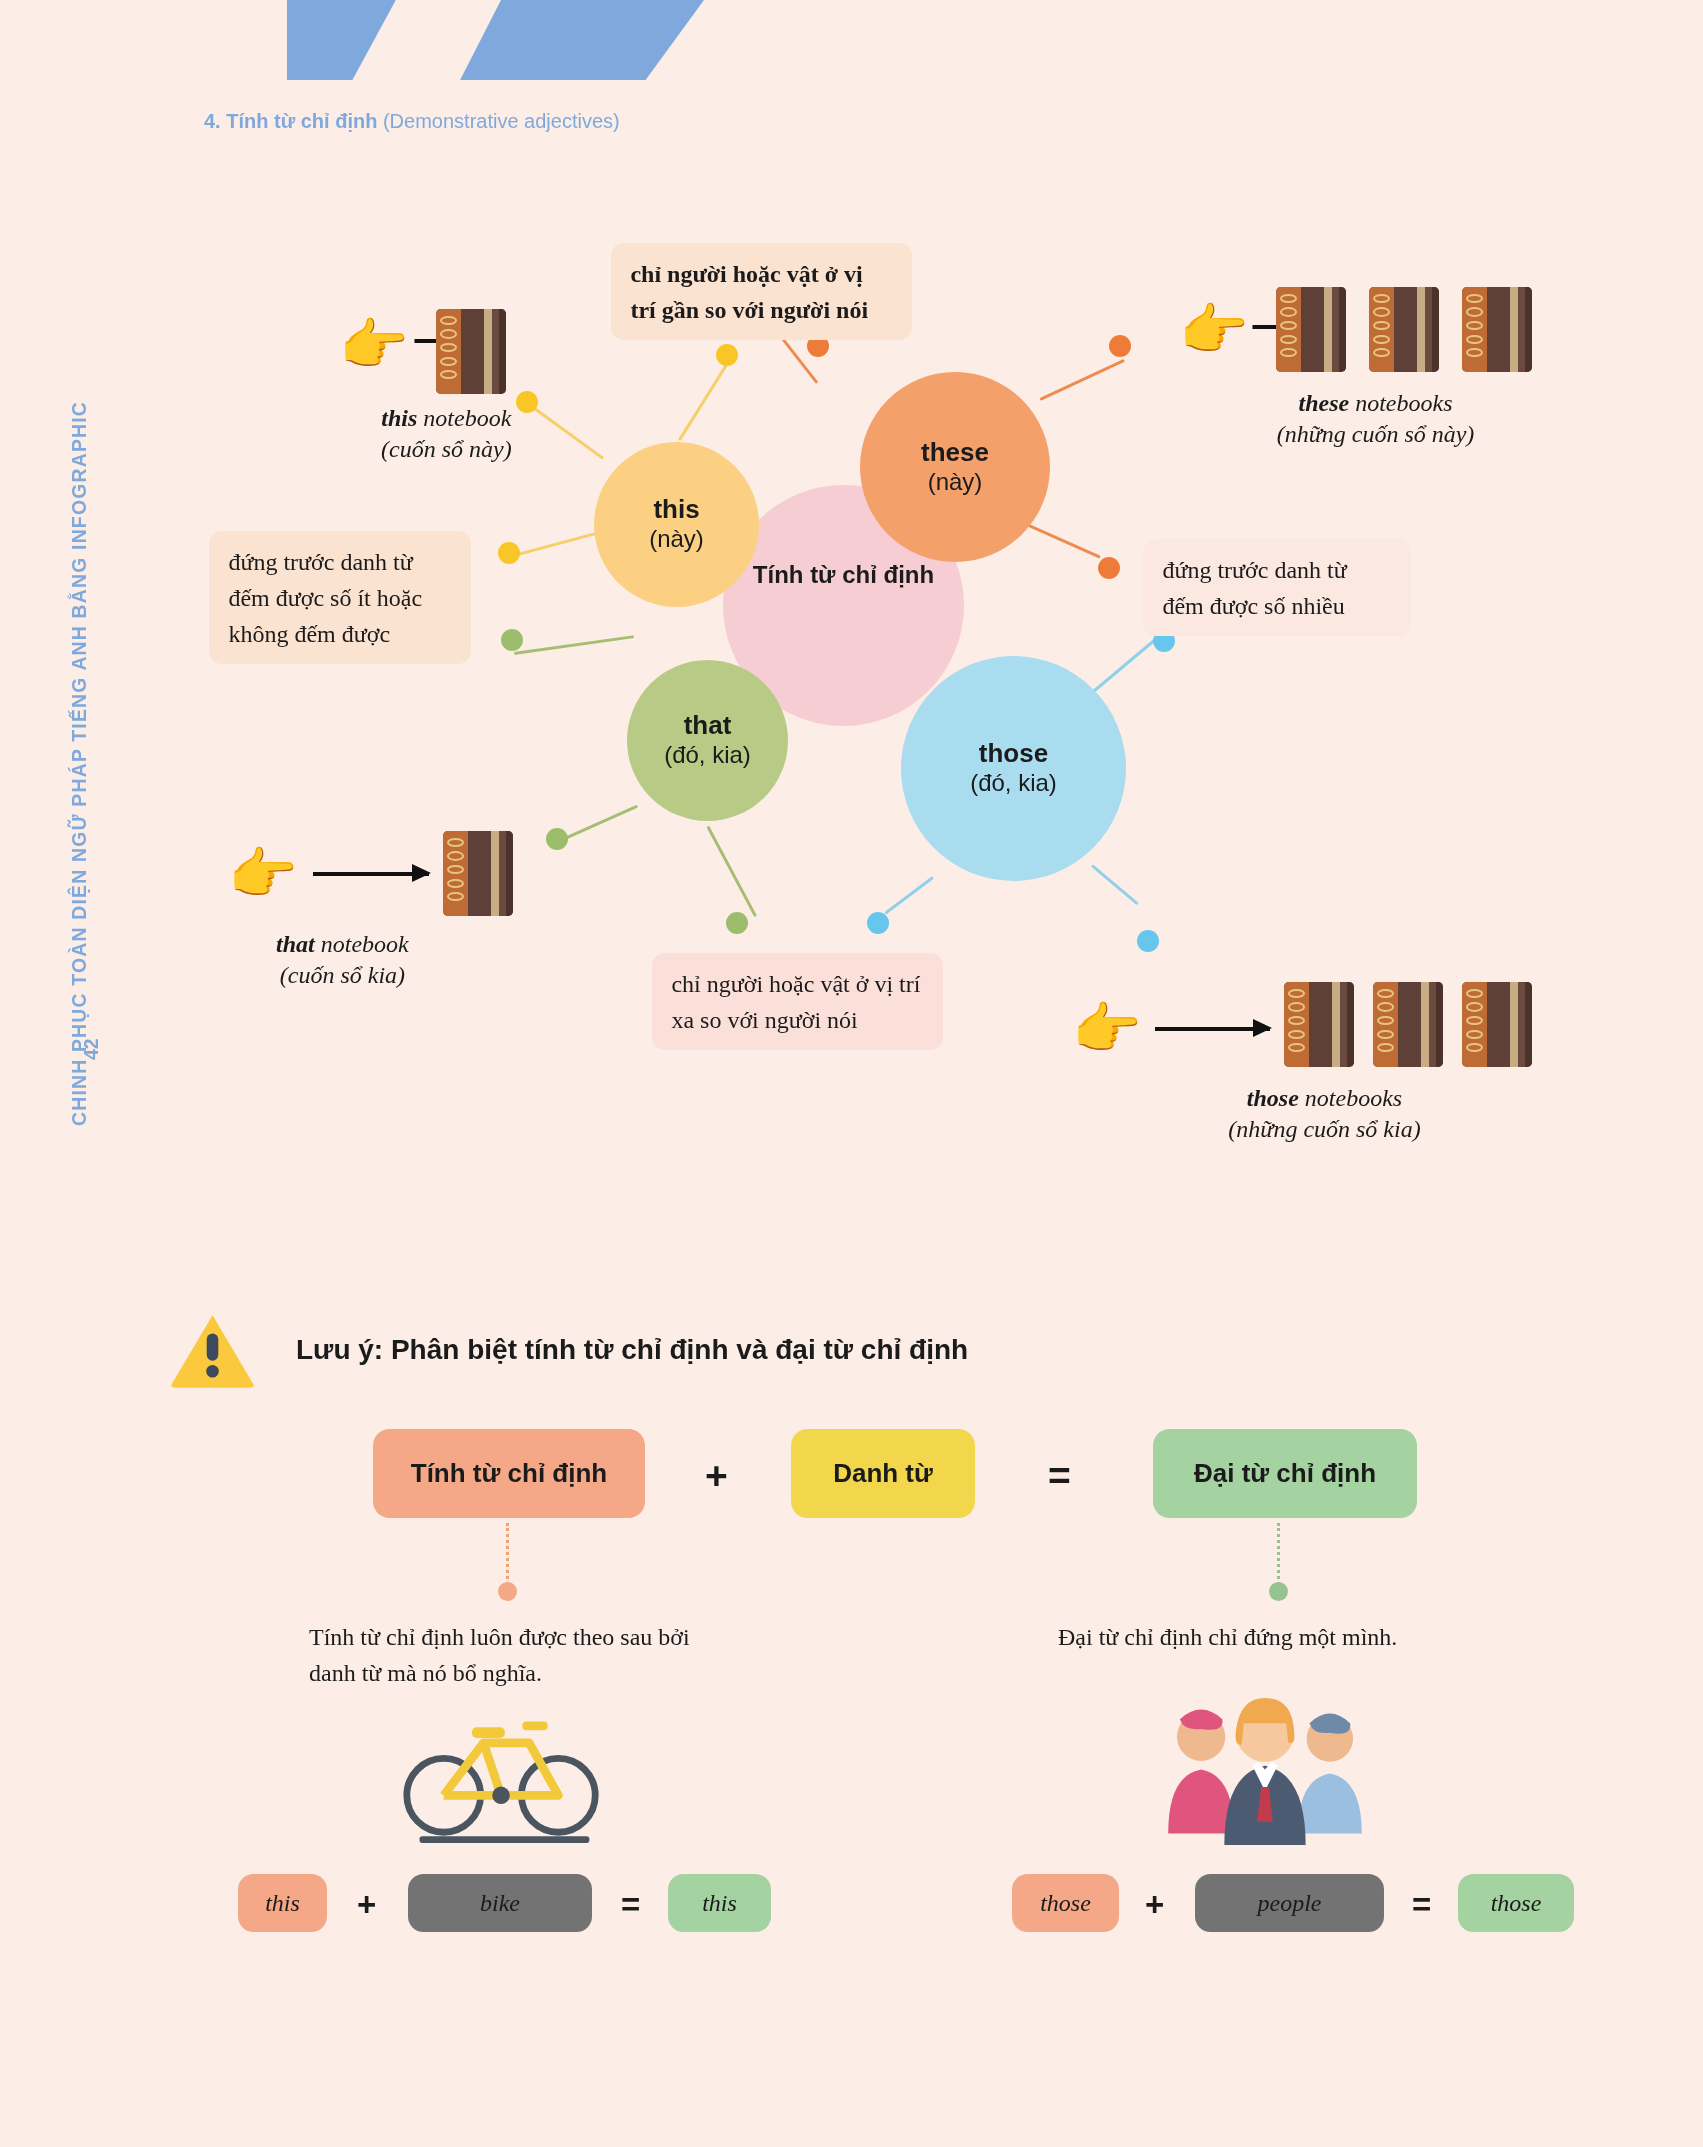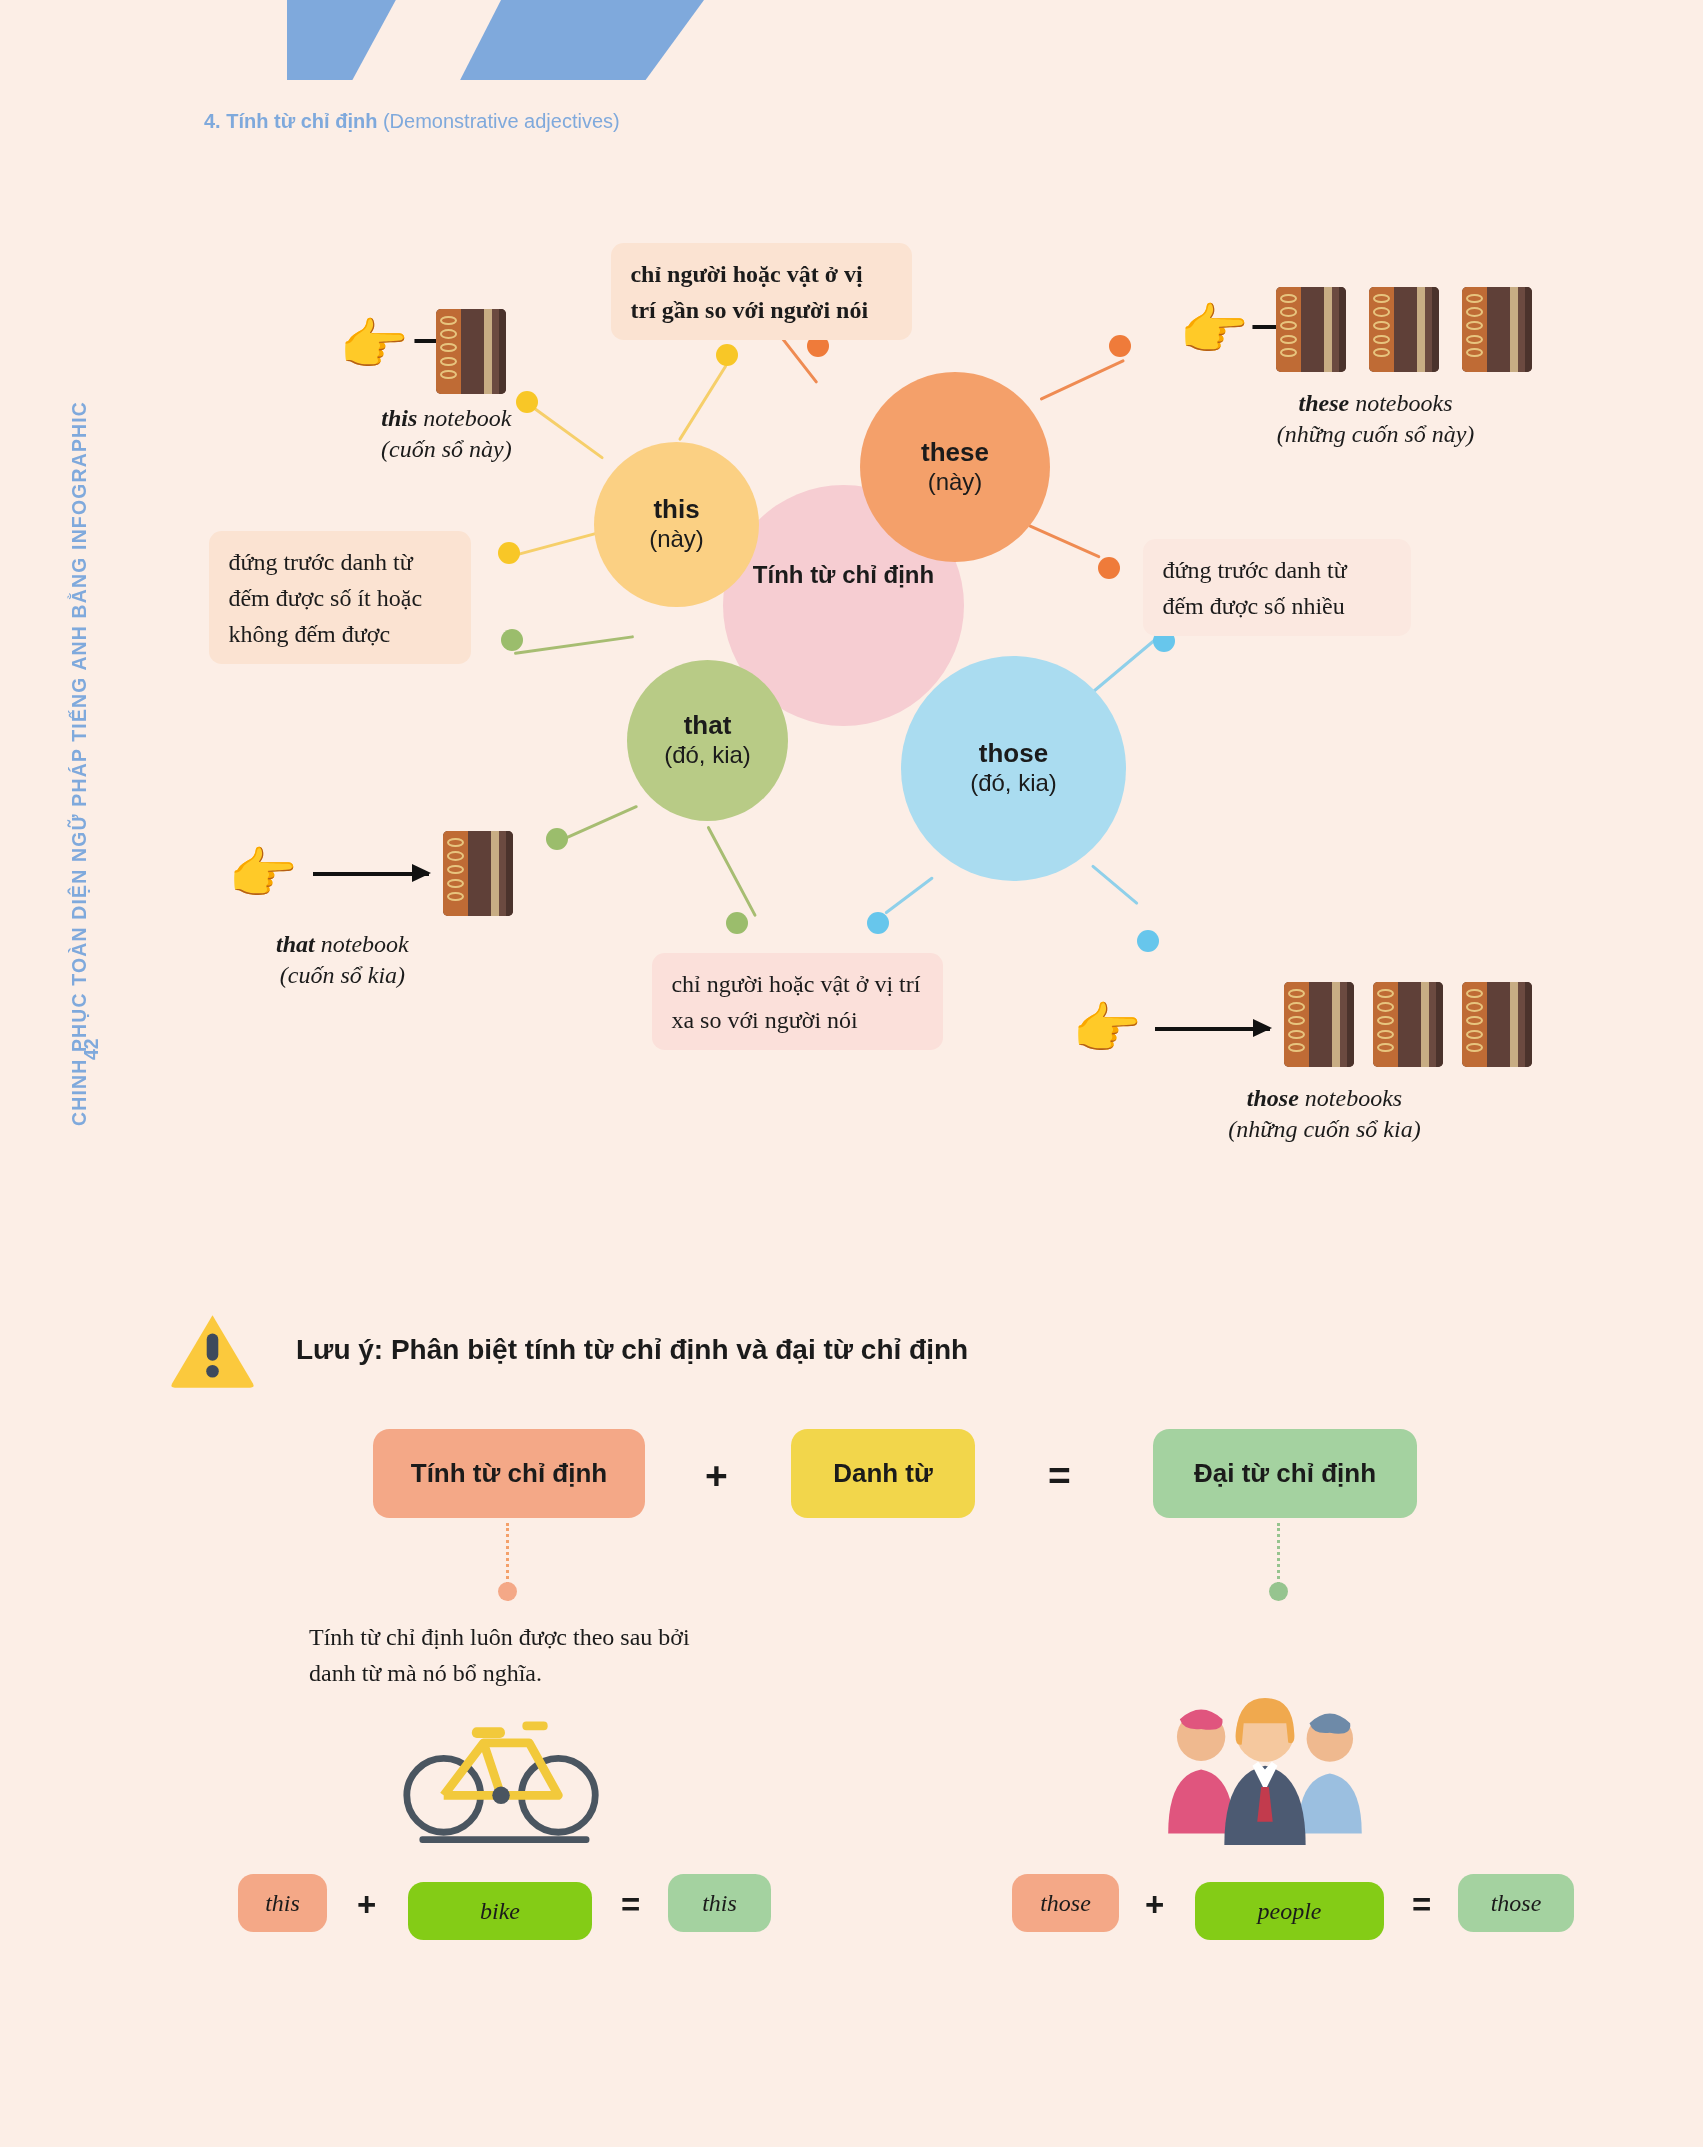--- a/index.html
+++ b/index.html
@@ -102,21 +102,21 @@
   .tipdot { position: absolute; width: 19.4px; height: 19.4px; border-radius: 50%; }
 
   .explain { position: absolute; font-family: "Liberation Serif", serif;
              font-size: 24px; line-height: 1.5; color: #1b1b1b; }
 
   .pill { position: absolute; border-radius: 15.5px; display: flex;
           align-items: center; justify-content: center;
           font-family: "Liberation Serif", serif; font-style: italic;
           font-size: 24px; color: #1b1b1b; }
   .pill.orange { background: #f4a887; }
-  .pill.yellow { background: #84cc16; margin-top: 8px; }
+  .pill.yellow { background: #737373; }
   .pill.green  { background: #a4d2a0; }
   .pillop { position: absolute; font-weight: bold; font-size: 33px; color: #1b1b1b; }
 </style>
 </head>
 <body>
 
 <div id="page">
 
   <div class="chev chev1"></div>
   <div class="chev chev2"></div>
@@ -375,20 +375,21 @@
   <div class="fbox" style="left:1153px; top:1429px; width:264px; height:89px; background:#a4d2a0;">
     <span>Đại từ chỉ định</span>
   </div>
 
   <div class="dashline" style="left:506px; top:1523px; height:62px;"></div>
   <div class="tipdot" style="left:498px; top:1582px; background:#f4a887;"></div>
   <div class="dashline green" style="left:1277px; top:1523px; height:62px;"></div>
   <div class="tipdot" style="left:1269px; top:1582px; background:#96c48f;"></div>
 
   <div class="explain" style="left:309px; top:1619px; width:408px;">Tính từ chỉ định luôn được theo sau bởi danh từ mà nó bổ nghĩa.</div>
+  <div class="explain" style="left:1058px; top:1619px; width:446px;">Đại từ chỉ định chỉ đứng một mình.</div>
 
   <div style="position:absolute; left:400px; top:1700px; width:204px; height:146px;">
     <svg width="204" height="146" viewBox="0 0 210 150">
       <circle cx="45" cy="98" r="38" fill="none" stroke="#4a5560" stroke-width="7"></circle>
       <circle cx="163" cy="98" r="38" fill="none" stroke="#4a5560" stroke-width="7"></circle>
       <path d="M45 98 L86 44 L133 44 L163 98 L45 98" fill="none" stroke="#f2c93b" stroke-width="9" stroke-linejoin="round"></path>
       <path d="M86 44 L104 98" stroke="#f2c93b" stroke-width="9"></path>
       <rect x="74" y="28" width="34" height="11" rx="5" fill="#f2c93b"></rect>
       <rect x="126" y="22" width="26" height="9" rx="4" fill="#f2c93b"></rect>
       <circle cx="104" cy="98" r="9" fill="#4a5560"></circle>

